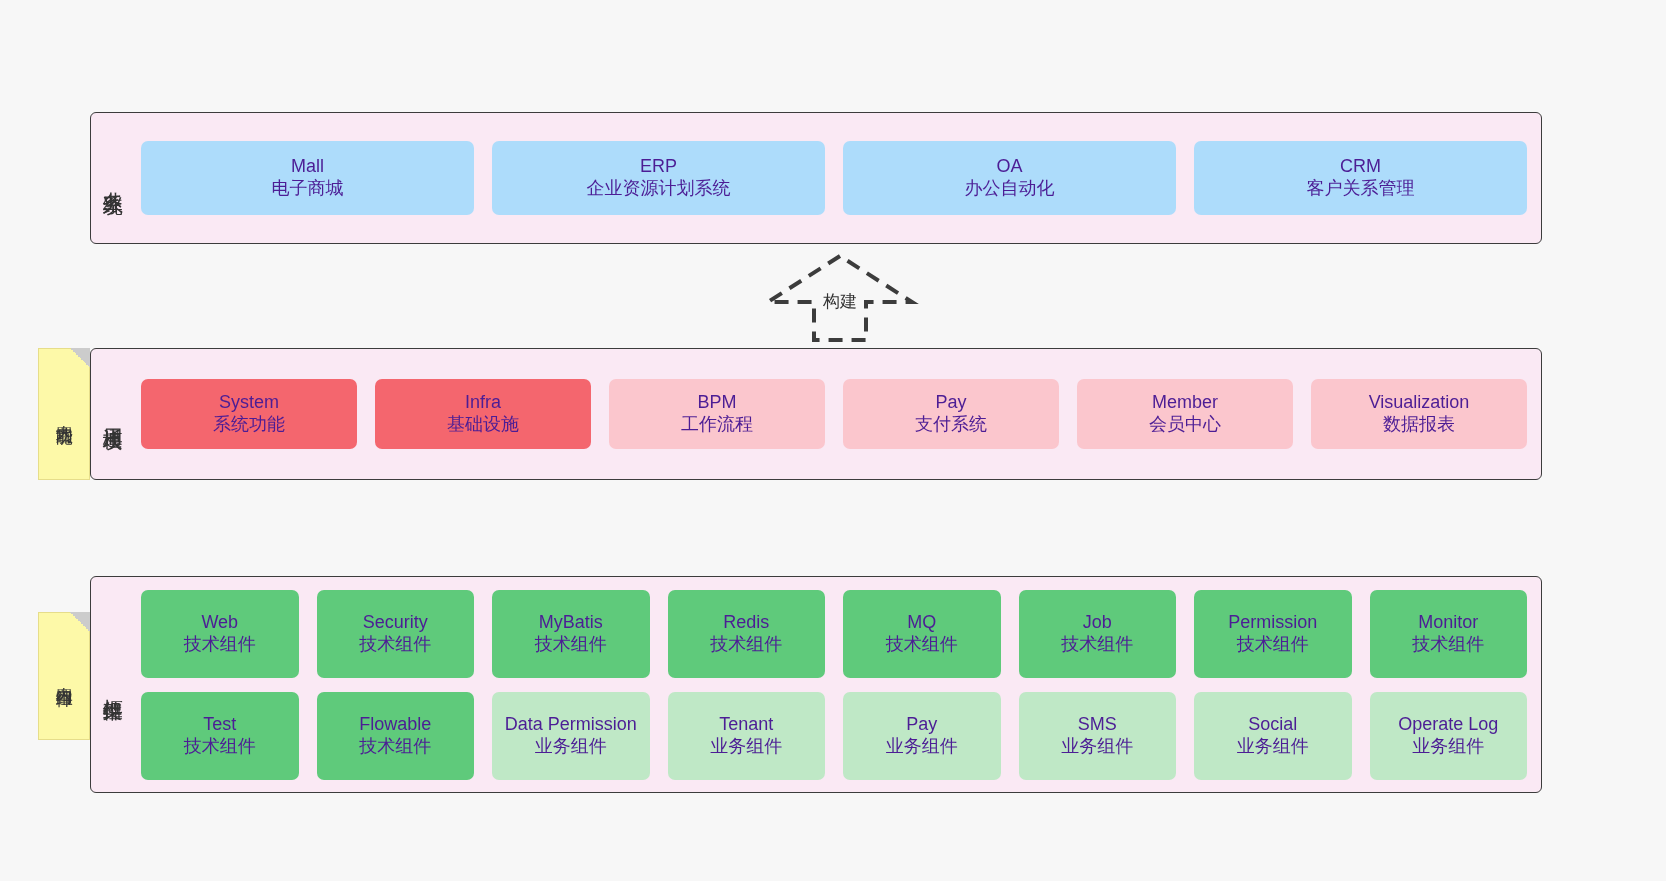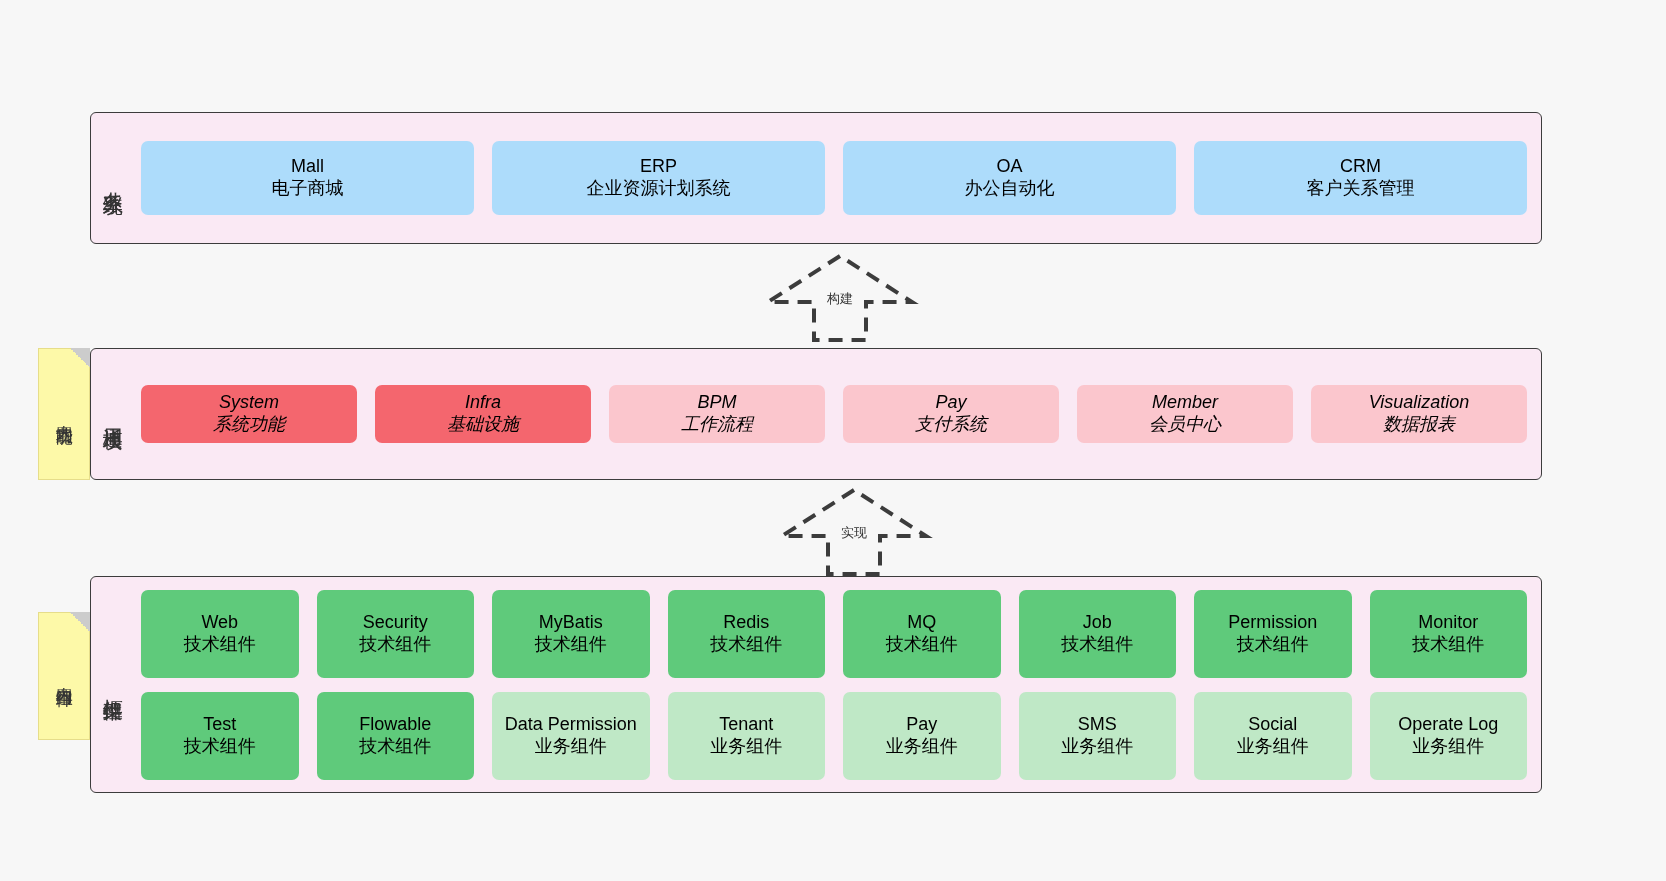--- a/index.html
+++ b/index.html
@@ -59,40 +59,40 @@
   .cell {
     flex: 1 1 0;
     border-radius: 7px;
     display: flex;
     flex-direction: column;
     align-items: center;
     justify-content: center;
     text-align: center;
     font-size: 18px;
     line-height: 1.22;
-    color: #000000;
+    color: #4c1d95;
     padding: 6px 4px;
   }
   .cell .en { font-size: 18px; }
   .cell .cn { font-size: 18px; }
 
   
   .c-blue       { background: #addcfb; }
   .c-red        { background: #f4666e; }
   .c-pink       { background: #fbc6cd; }
   .c-green      { background: #5fca7b; }
   .c-greenlight { background: #bfe8c6; }
 
   
   #layer-business { left: 90px;  top: 112px; width: 1452px; height: 132px; }
   #layer-modules  { left: 90px;  top: 348px; width: 1452px; height: 132px; }
   #layer-framework{ left: 90px;  top: 576px; width: 1452px; height: 217px; }
 
   #layer-business  .cell { height: 74px; }
-  #layer-modules   .cell { height: 58px; font-style: italic; }
+  #layer-modules   .cell { height: 70px; }
   #layer-framework .cell { height: 88px; }
 
   
   .note {
     position: absolute;
     width: 52px;
     background: #fdf9a8;
     border: 1px solid #e6dd8a;
     display: flex;
     align-items: center;
@@ -116,21 +116,21 @@
   #note-components { left: 38px; top: 612px; height: 128px; }
 
   
   .connector { position: absolute; }
   .connector svg { display: block; overflow: visible; }
   .connector .conn-label {
     position: absolute;
     left: 50%;
     transform: translateX(-50%);
     top: 38px;
-    font-size: 13px;
+    font-size: 17px;
     color: #333;
     background: transparent;
     padding: 0 3px;
     white-space: nowrap;
   }
   #connector-build     { left: 752px; top: 252px; width: 176px; height: 92px; }
   #connector-implement { left: 766px; top: 486px; width: 176px; height: 82px; }
 </style>
 </head>
 <body>
@@ -201,26 +201,20 @@
           <span class="cn">会员中心</span>
         </div>
         <div class="cell c-pink">
           <span class="en">Visualization</span>
           <span class="cn">数据报表</span>
         </div>
       </div>
     </div>
   </div>
 
-  <div class="connector" id="connector-implement">
-    <svg width="176" height="92" viewBox="0 0 176 92">
-      <path d="M88 4 L16 50 L62 50 L62 88 L114 88 L114 50 L160 50 Z" fill="none" stroke="#3c3c3c" stroke-width="4" stroke-dasharray="14,9" stroke-linejoin="miter"></path>
-    </svg>
-    <span class="conn-label">实现</span>
-  </div>
 
   <div class="layer" id="layer-framework">
     <div class="layer-label">框架组件</div>
     <div class="layer-body">
 
       <div class="row">
         <div class="cell c-green">
           <span class="en">Web</span>
           <span class="cn">技术组件</span>
         </div>

